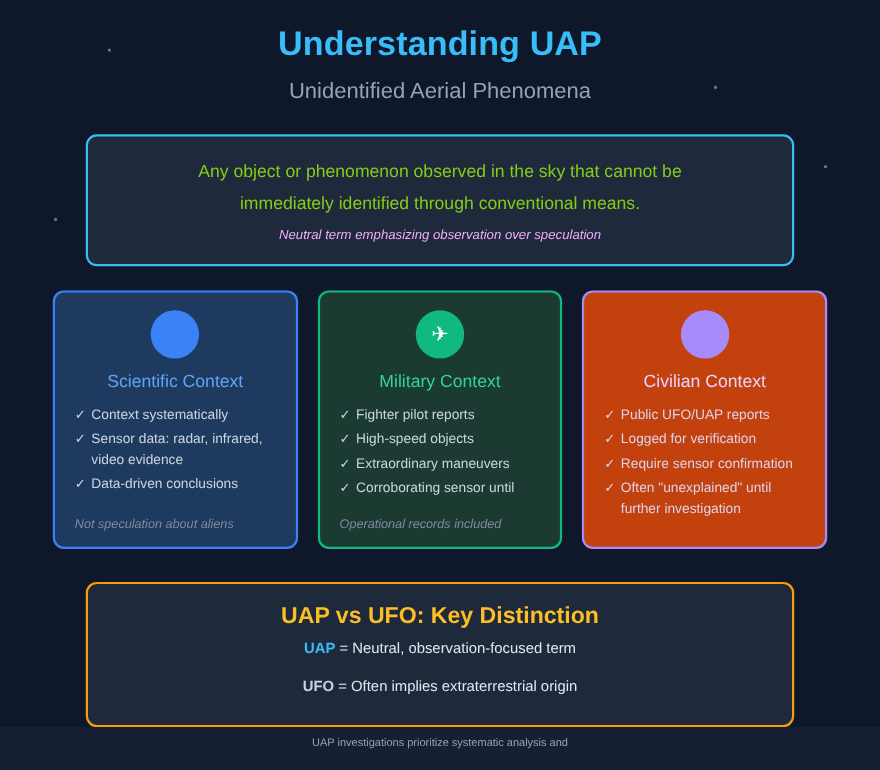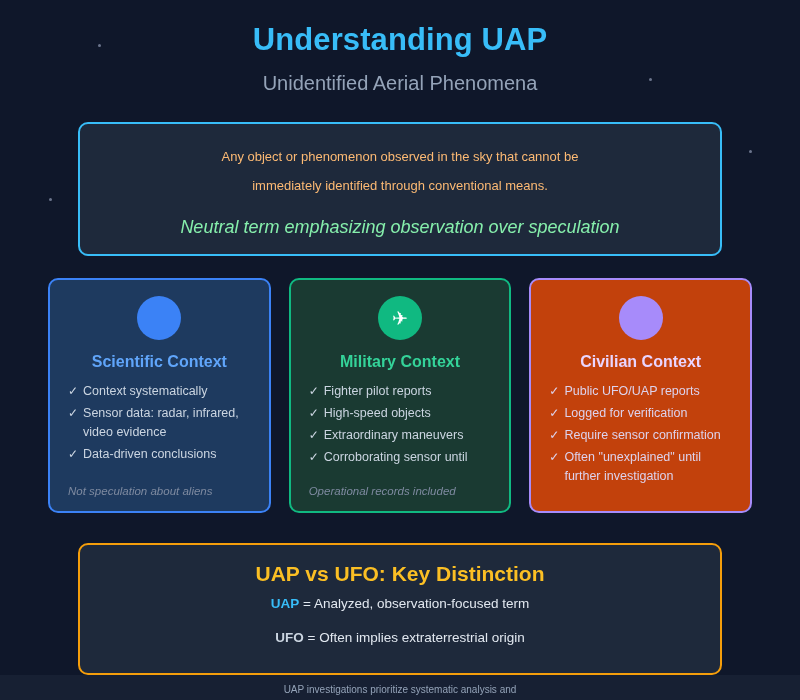--- a/index.html
+++ b/index.html
@@ -66,30 +66,30 @@
   
   .definition-box {
     margin: 28px 78px 0 78px;
     border: 2px solid #38bdf8;
     border-radius: 10px;
     background: #1e293b;
     padding: 18px 26px 16px 26px;
     text-align: center;
   }
   .definition-text {
-    font-size: 13px;
-    color: #fdba74;
+    font-size: 16px;
+    color: #84cc16;
     line-height: 29px;
   }
   .definition-note {
-    font-size: 18px;
+    font-size: 12px;
     font-style: italic;
-    color: #86efac;
+    color: #f0abfc;
     line-height: 22px;
-    margin-top: 16px;
+    margin-top: 2px;
   }
 
   
   .cards {
     display: flex;
     gap: 18px;
     margin: 22px 48px 0 48px;
   }
   .card {
     flex: 1 1 0;
@@ -108,21 +108,21 @@
     display: flex;
     align-items: center;
     justify-content: center;
     font-size: 19px;
     color: #ffffff;
     line-height: 1;
     margin-top: 2px;
   }
   .card-title {
     font-size: 16px;
-    font-weight: bold;
+    font-weight: normal;
     margin-top: 12px;
     text-align: center;
     line-height: 20px;
   }
   .card-list {
     list-style: none;
     margin-top: 10px;
     width: 100%;
     padding-left: 4px;
   }
@@ -301,21 +301,21 @@
       </ul>
       <div class="card-note"></div>
     </div>
 
   </div>
 
   <div class="distinction-box">
     <div class="distinction-title">UAP vs UFO: Key Distinction</div>
     <div class="distinction-row">
       <span class="term-uap">UAP</span>
-      <span>= Analyzed, observation-focused term</span>
+      <span>= Neutral, observation-focused term</span>
     </div>
     <div class="distinction-row">
       <span class="term-ufo">UFO</span>
       <span>= Often implies extraterrestrial origin</span>
     </div>
   </div>
 
   <div class="footer">
     <div class="footer-text">UAP investigations prioritize systematic analysis and</div>
     <div class="footer-text">evidence-based conclusions over speculation</div>

